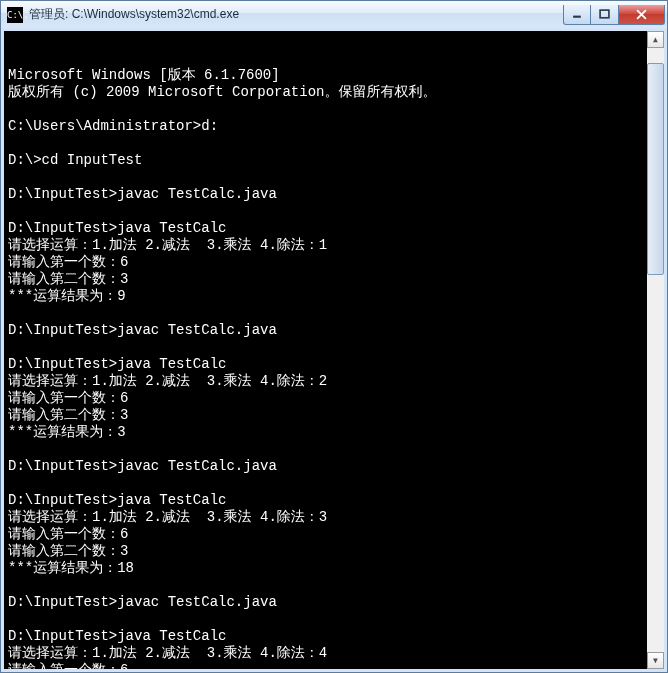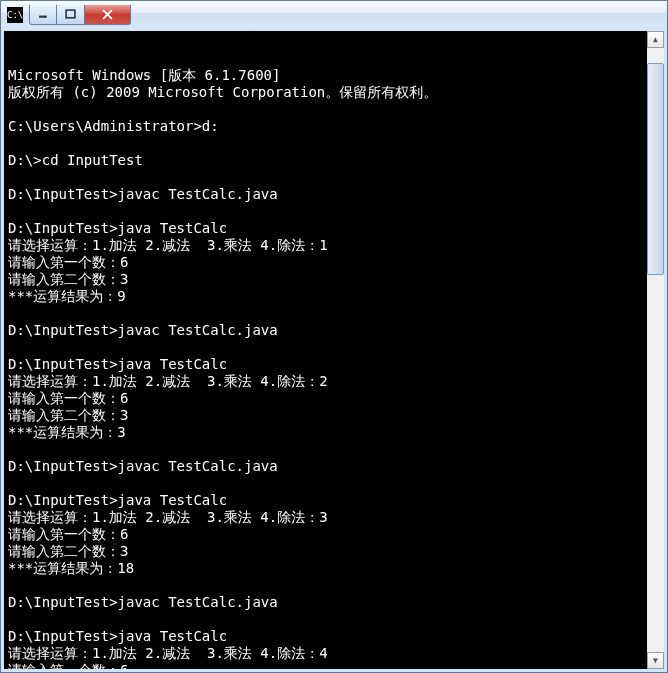--- a/index.html
+++ b/index.html
@@ -71,21 +71,21 @@
       width: 100%;
       height: 100%;
       font-family: "NSimSun", "SimSun", "Consolas", monospace;
       font-size: 14px;
       line-height: 17px;
       padding: 2px 4px;
       white-space: pre;
       overflow: hidden;
       position: relative;
     }
-    .terminal-line { min-height: 17px; }
+    .terminal-line { min-height: 17px; font-family: Liberation Mono, monospace; }
     .scrollbar {
       position: absolute;
       right: 0;
       top: 0;
       width: 17px;
       height: 100%;
       background: #efefef;
       display: flex;
       flex-direction: column;
     }
@@ -109,20 +109,21 @@
       background: linear-gradient(to right, #e8eef7, #c7d7ec);
       border: 1px solid #7c9cbf;
       border-radius: 2px;
     }
   </style>
 </head>
 <body>
 
 <div class="titlebar">
   <div class="title-icon">C:\.</div>
+  <div class="title-text">管理员: C:\Windows\system32\cmd.exe</div>
   <div class="win-controls">
     <div class="win-btn min">
       <svg viewBox="0 0 10 10">
           <line x1="1" y1="7" x2="8" y2="7" stroke="#2a3b4c" stroke-width="2"></line>
         </svg>
     </div>
     <div class="win-btn max">
       <svg viewBox="0 0 10 10">
           <rect x="1" y="1" width="8" height="7" fill="none" stroke="#2a3b4c" stroke-width="1.5"></rect>
         </svg>

